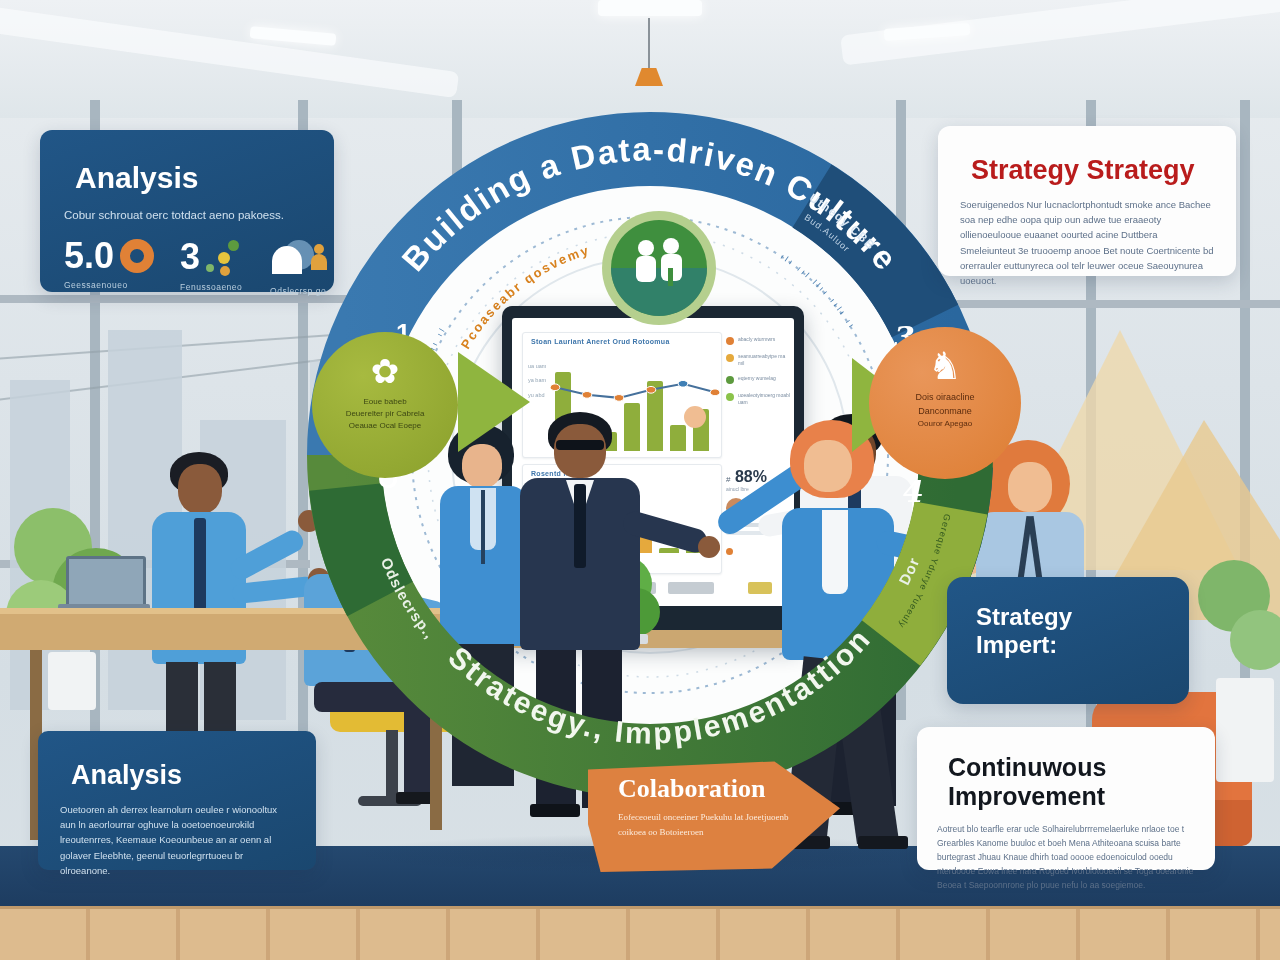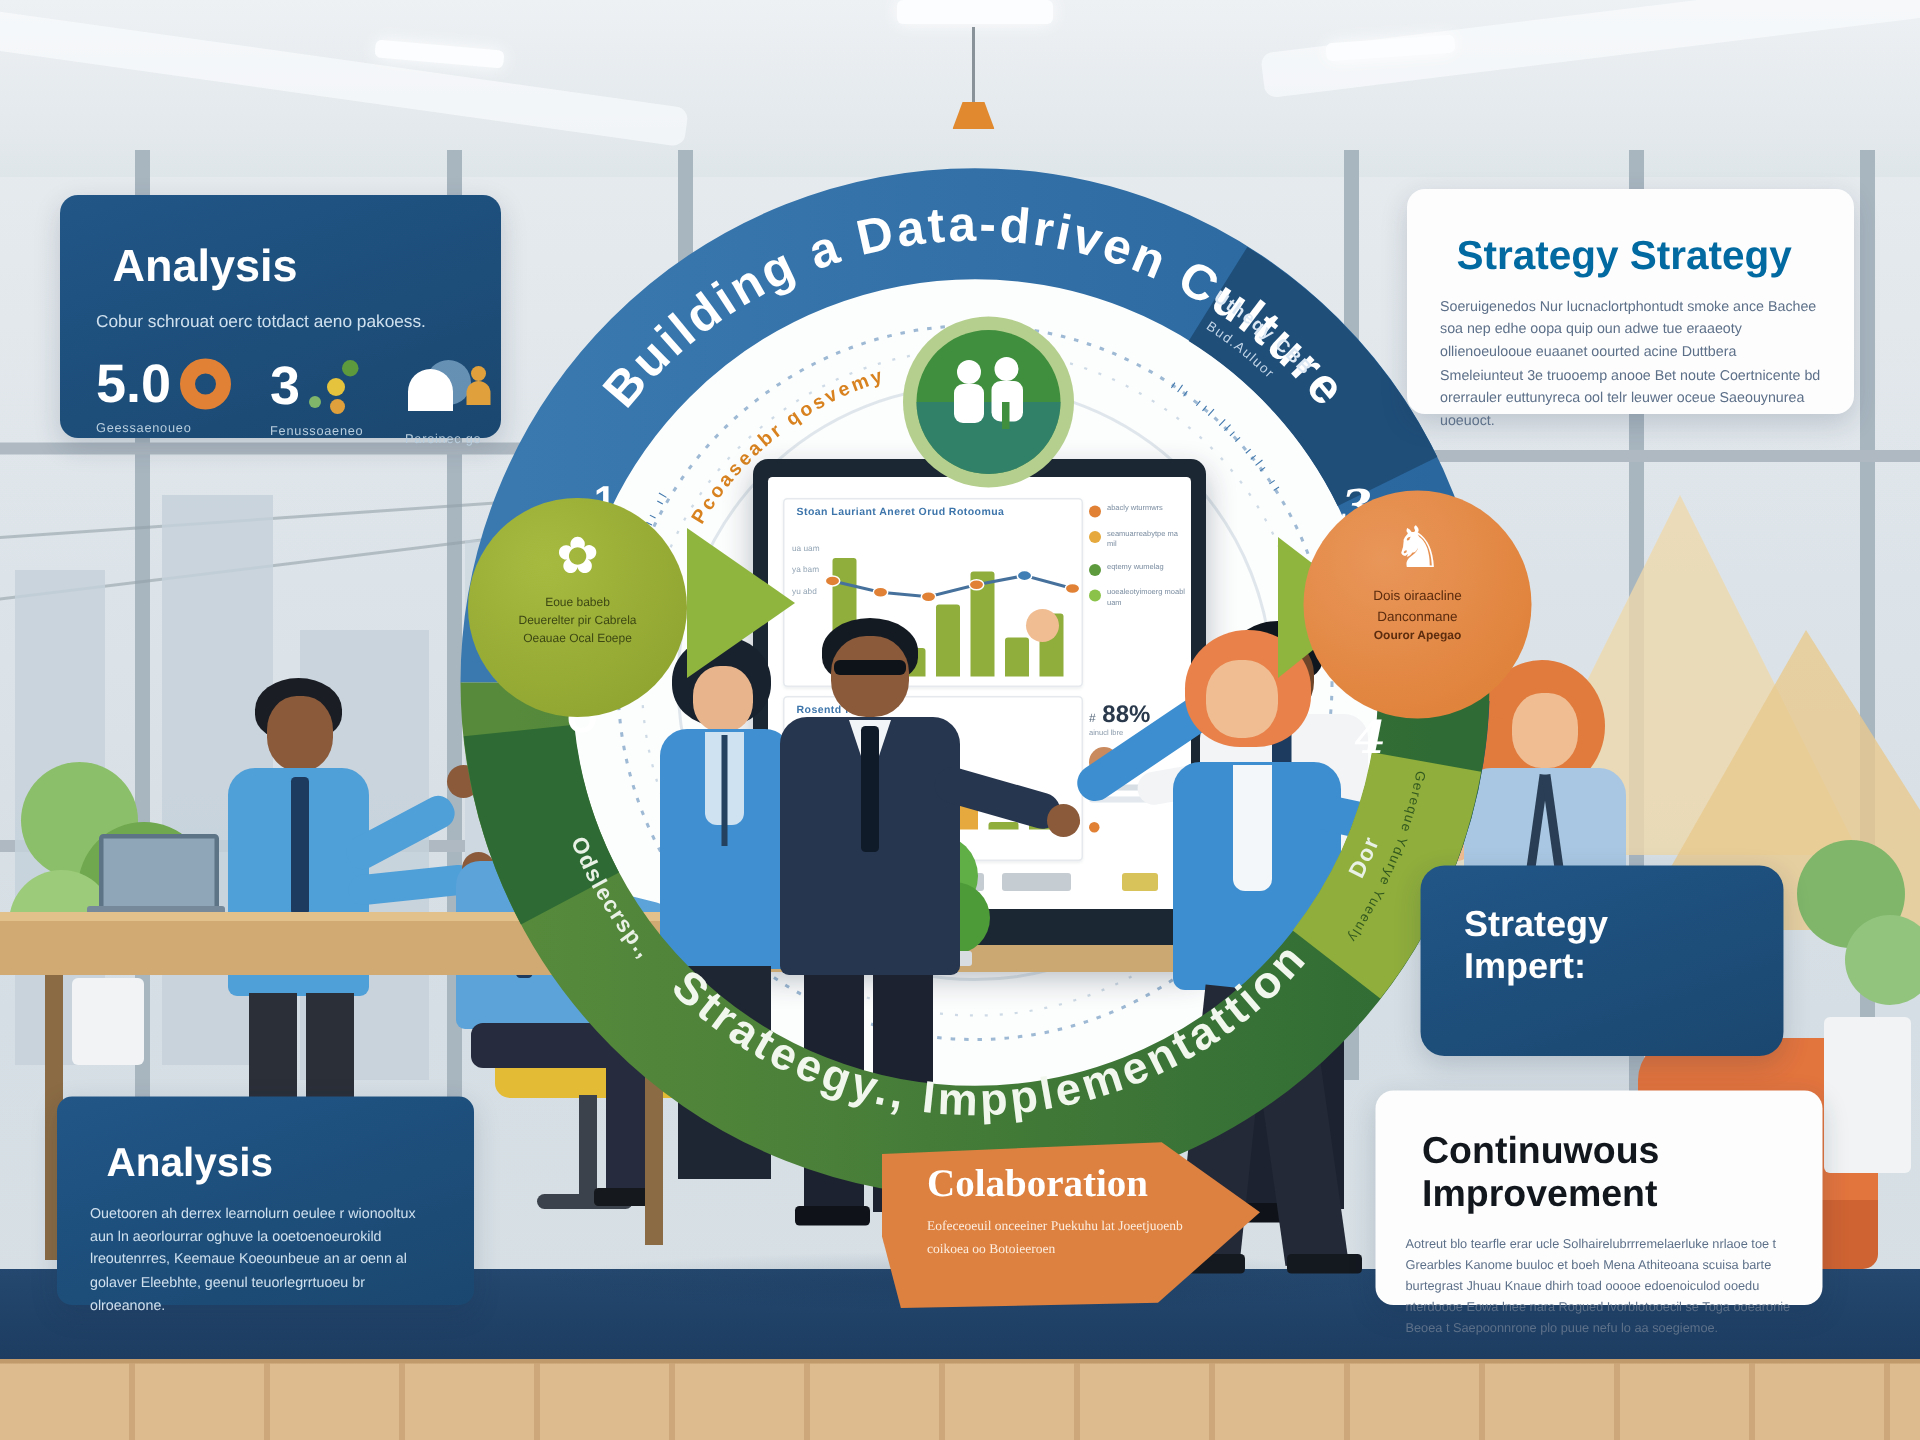--- a/index.html
+++ b/index.html
@@ -383,21 +383,21 @@
       <small>Deuerelter pir Cabrela</small>
       <small>Oeauae Ocal Eoepe</small>
     </div>
   </div>
 
   <div class="abs node node-orange" style="left:869px;top:327px;width:152px;height:152px;z-index:41;padding-top:20px;">
     <span class="glyph" style="font-size:38px;">♞</span>
     <div style="margin-top:6px;">
       <small style="font-size:9px;">Dois oiraacline</small>
       <small style="font-size:9px;">Danconmane</small>
-      <small style="font-size:8px;font-weight:bold;">Oouror Apegao</small>
+      <small style="font-size:8px;">Oouror Apegao</small>
     </div>
   </div>
 
   <div class="abs card card-blue" style="left:40px;top:130px;width:294px;height:162px;z-index:50;padding:20px 24px;box-sizing:border-box;">
     <h1 style="font-size:30px;">Analysis</h1>
     <div class="body blue-body" style="font-size:11.5px;margin-top:8px;">Cobur schrouat oerc totdact aeno pakoess.</div>
     <div style="display:flex;gap:26px;margin-top:14px;align-items:flex-start;">
       <div>
         <div style="display:flex;align-items:center;gap:6px;">
           <span class="stat-val">5.0</span>
@@ -417,27 +417,27 @@
         </div>
         <div class="stat-label">Fenussoaeneo</div>
       </div>
       <div>
         <span style="position:relative;width:64px;height:38px;display:inline-block;">
           <span class="shp" style="left:14px;top:2px;width:30px;height:30px;border-radius:50%;background:#7fa8c9;opacity:.75;"></span>
           <span class="shp" style="left:2px;top:8px;width:30px;height:28px;background:#fff;border-radius:15px 15px 0 0;"></span>
           <span class="shp" style="left:44px;top:6px;width:10px;height:10px;border-radius:50%;background:#e0a13d;"></span>
           <span class="shp" style="left:41px;top:16px;width:16px;height:16px;background:#e0a13d;border-radius:8px 8px 0 0;"></span>
         </span>
-        <div class="stat-label">Paroinec go</div>
+        <div class="stat-label">Odslecrsp go</div>
       </div>
     </div>
   </div>
 
   <div class="abs card card-white" style="left:938px;top:126px;width:298px;height:150px;z-index:50;padding:18px 22px;box-sizing:border-box;">
-    <h1 style="font-size:27px;color:#0369a1;">Strategy Strategy</h1>
+    <h1 style="font-size:27px;color:#b91c1c;">Strategy Strategy</h1>
     <div class="body white-body" style="font-size:9.5px;margin-top:8px;">Soeruigenedos Nur lucnaclortphontudt smoke ance Bachee soa nep edhe oopa quip oun adwe tue eraaeoty ollienoeulooue euaanet oourted acine Duttbera Smeleiunteut 3e truooemp anooe Bet noute Coertnicente bd orerrauler euttunyreca ool telr leuwer oceue Saeouynurea uoeuoct.</div>
   </div>
 
   <div class="abs card card-blue" style="left:947px;top:577px;width:242px;height:127px;z-index:50;padding:15px 18px;box-sizing:border-box;border-radius:16px;">
     <h1 style="font-size:24px;">Strategy Impert:</h1>
   </div>
 
   <div class="abs card card-white" style="left:917px;top:727px;width:298px;height:143px;z-index:50;padding:15px 20px;box-sizing:border-box;">
     <h1 style="font-size:25px;color:#12171e;">Continuwous Improvement</h1>
     <div class="body white-body" style="font-size:8.5px;margin-top:7px;line-height:1.65;">Aotreut blo tearfle erar ucle Solhairelubrrremelaerluke nrlaoe toe t Grearbles Kanome buuloc et boeh Mena Athiteoana scuisa barte burtegrast Jhuau Knaue dhirh toad ooooe edoenoiculod ooedu nterdoooe Eowa lnee nara Rogued Ivorblotooecil se Toga ooearonie Beoea t  Saepoonnrone plo puue nefu lo aa soegiemoe.</div>

